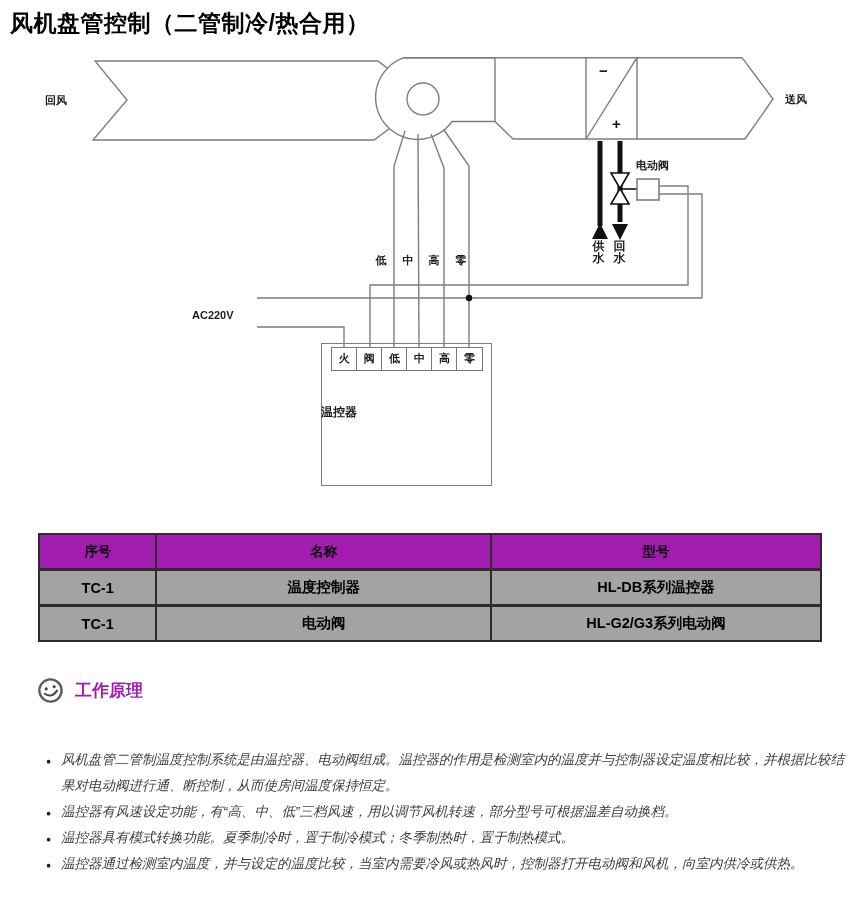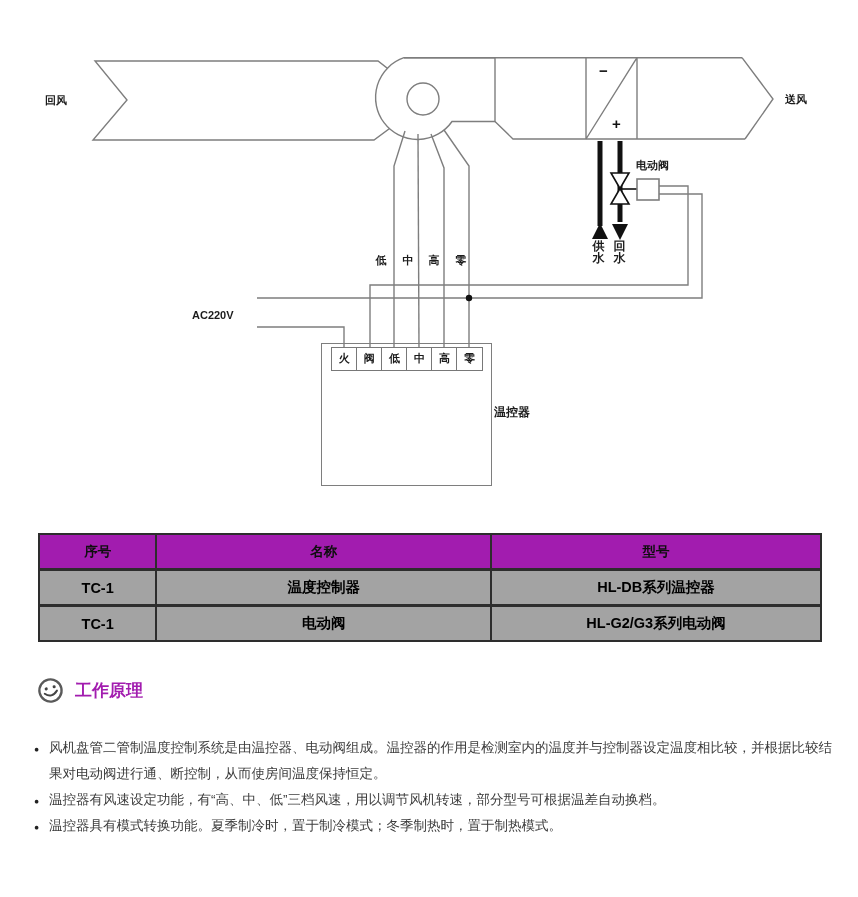--- a/index.html
+++ b/index.html
@@ -10,38 +10,39 @@
   .dlabel{position:absolute;font-size:11px;font-weight:700;color:#1c1c1c;white-space:nowrap;}
   .vlabel{position:absolute;width:13px;font-size:12px;font-weight:700;color:#1c1c1c;
           line-height:12px;text-align:center;white-space:normal;word-break:break-all;}
   .speed{position:absolute;width:14px;text-align:center;font-size:11px;font-weight:700;color:#1c1c1c;}
   .sign{position:absolute;font-size:15px;font-weight:700;color:#111;}
   .tstat-box{position:absolute;left:321px;top:343px;width:171px;height:143px;border:1.5px solid #7e7e7e;box-sizing:border-box;}
   .tstat-strip{position:absolute;left:331px;top:347px;width:152px;height:24px;display:flex;}
   .tcell{flex:1;border:1.5px solid #787878;margin-left:-1.5px;background:#fff;text-align:center;
          font-size:11px;font-weight:700;line-height:21px;box-sizing:border-box;}
   .tcell:first-child{margin-left:0;}
-  .tstat-label{position:absolute;left:321px;top:404px;width:177px;text-align:right;font-size:12px;font-weight:700;margin-left:32px;}
+  .tstat-label{position:absolute;left:321px;top:404px;width:177px;text-align:left;font-size:12px;font-weight:700;}
   table.parts{position:absolute;left:38px;top:533px;width:784px;border-collapse:collapse;
               border:2px solid #2d2d2d;table-layout:fixed;}
   table.parts th{background:#a21caf;color:#0e0e0e;font-size:13.5px;font-weight:700;height:31px;
                  border:2px solid #2d2d2d;}
   table.parts td{background:#a3a3a3;color:#000;font-size:14.5px;font-weight:700;height:31px;text-align:center;
                  border-left:2px solid #2d2d2d;border-right:2px solid #2d2d2d;border-top:3px solid #2d2d2d;}
   .principle-head{position:absolute;left:36px;top:676px;display:flex;align-items:center;gap:10px;}
   .principle-head .txt{font-size:17px;font-weight:800;color:#a21caf;}
-  ul.bullets{position:absolute;left:30px;top:731px;width:800px;margin:4px;padding:0;list-style:none;}
+  ul.bullets{position:absolute;left:30px;top:731px;width:800px;margin:16px;padding:0;list-style:none;font-style:italic;}
   ul.bullets li{position:relative;margin:0;padding-left:15px;font-size:13.5px;line-height:26px;color:#3c3c3c;}
   ul.bullets li::before{content:"●";position:absolute;left:0;top:1px;font-size:8.5px;color:#222;line-height:26px;}
 </style>
 </head>
 <body>
 
 <div class="page">
 
+  <div class="title">风机盘管控制（二管制冷/热合用）</div>
 
   <svg class="diagram" width="858" height="515" viewBox="0 0 858 515">
 
     <polygon points="95,61 378,61 428,100 374,140 93,140 127,100" fill="#ffffff" stroke="#7e7e7e" stroke-width="1.4"></polygon>
 
     <path d="M 404,57.7 A 42,42 0 1 0 452,121.5 L 495,121.5 L 495,57.7 Z" fill="#ffffff" stroke="#7e7e7e" stroke-width="1.4"></path>
     <circle cx="423" cy="99" r="16" fill="#ffffff" stroke="#7e7e7e" stroke-width="1.4"></circle>
 
     <g stroke="#7e7e7e" stroke-width="1.4" fill="none">
       <path d="M 404,57.7 L 742,57.7"></path>
@@ -131,15 +132,16 @@
       <circle cx="19.5" cy="12" r="1.6" fill="#444"></circle>
       <path d="M 8.5,17 Q 14.5,23.5 21.5,16.5" fill="none" stroke="#444" stroke-width="2" stroke-linecap="round"></path>
     </svg>
     <span class="txt">工作原理</span>
   </div>
 
   <ul class="bullets">
     <li>风机盘管二管制温度控制系统是由温控器、电动阀组成。温控器的作用是检测室内的温度并与控制器设定温度相比较，并根据比较结果对电动阀进行通、断控制，从而使房间温度保持恒定。</li>
     <li>温控器有风速设定功能，有“高、中、低”三档风速，用以调节风机转速，部分型号可根据温差自动换档。</li>
     <li>温控器具有模式转换功能。夏季制冷时，置于制冷模式；冬季制热时，置于制热模式。</li>
+    <li>温控器通过检测室内温度，并与设定的温度比较，当室内需要冷风或热风时，控制器打开电动阀和风机，向室内供冷或供热。</li>
   </ul>
 
 </div>
 
 </body></html>

